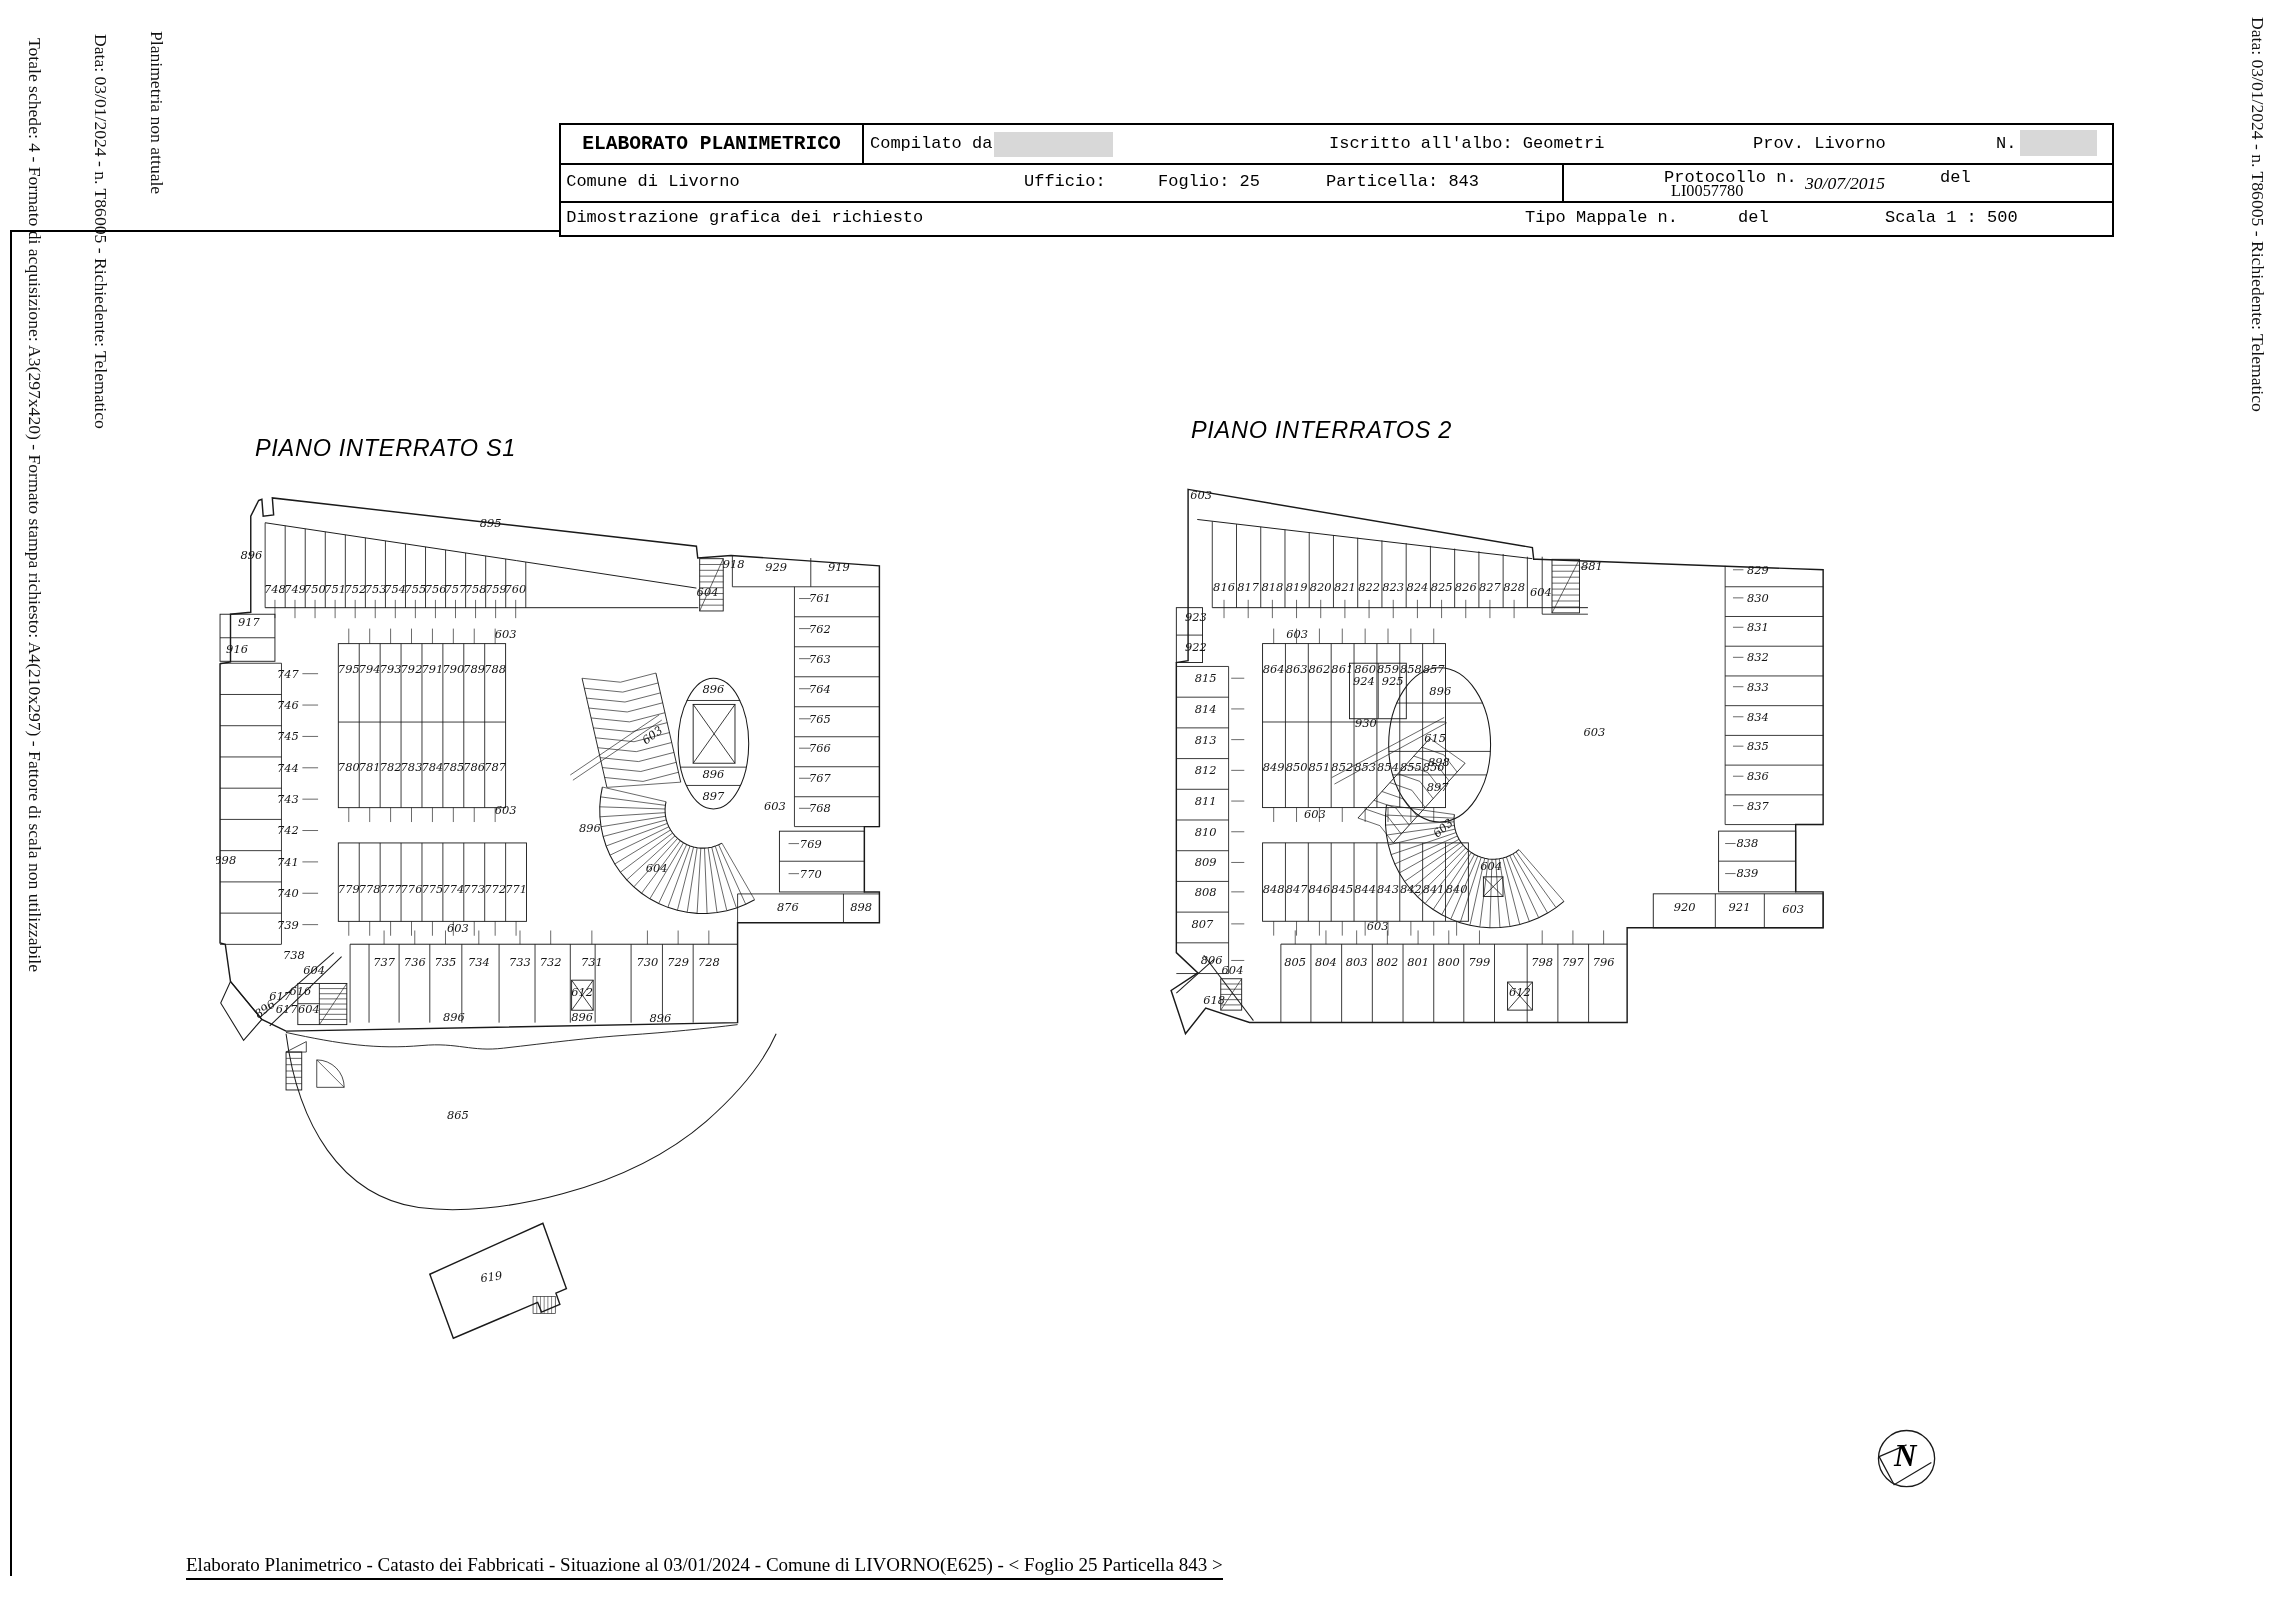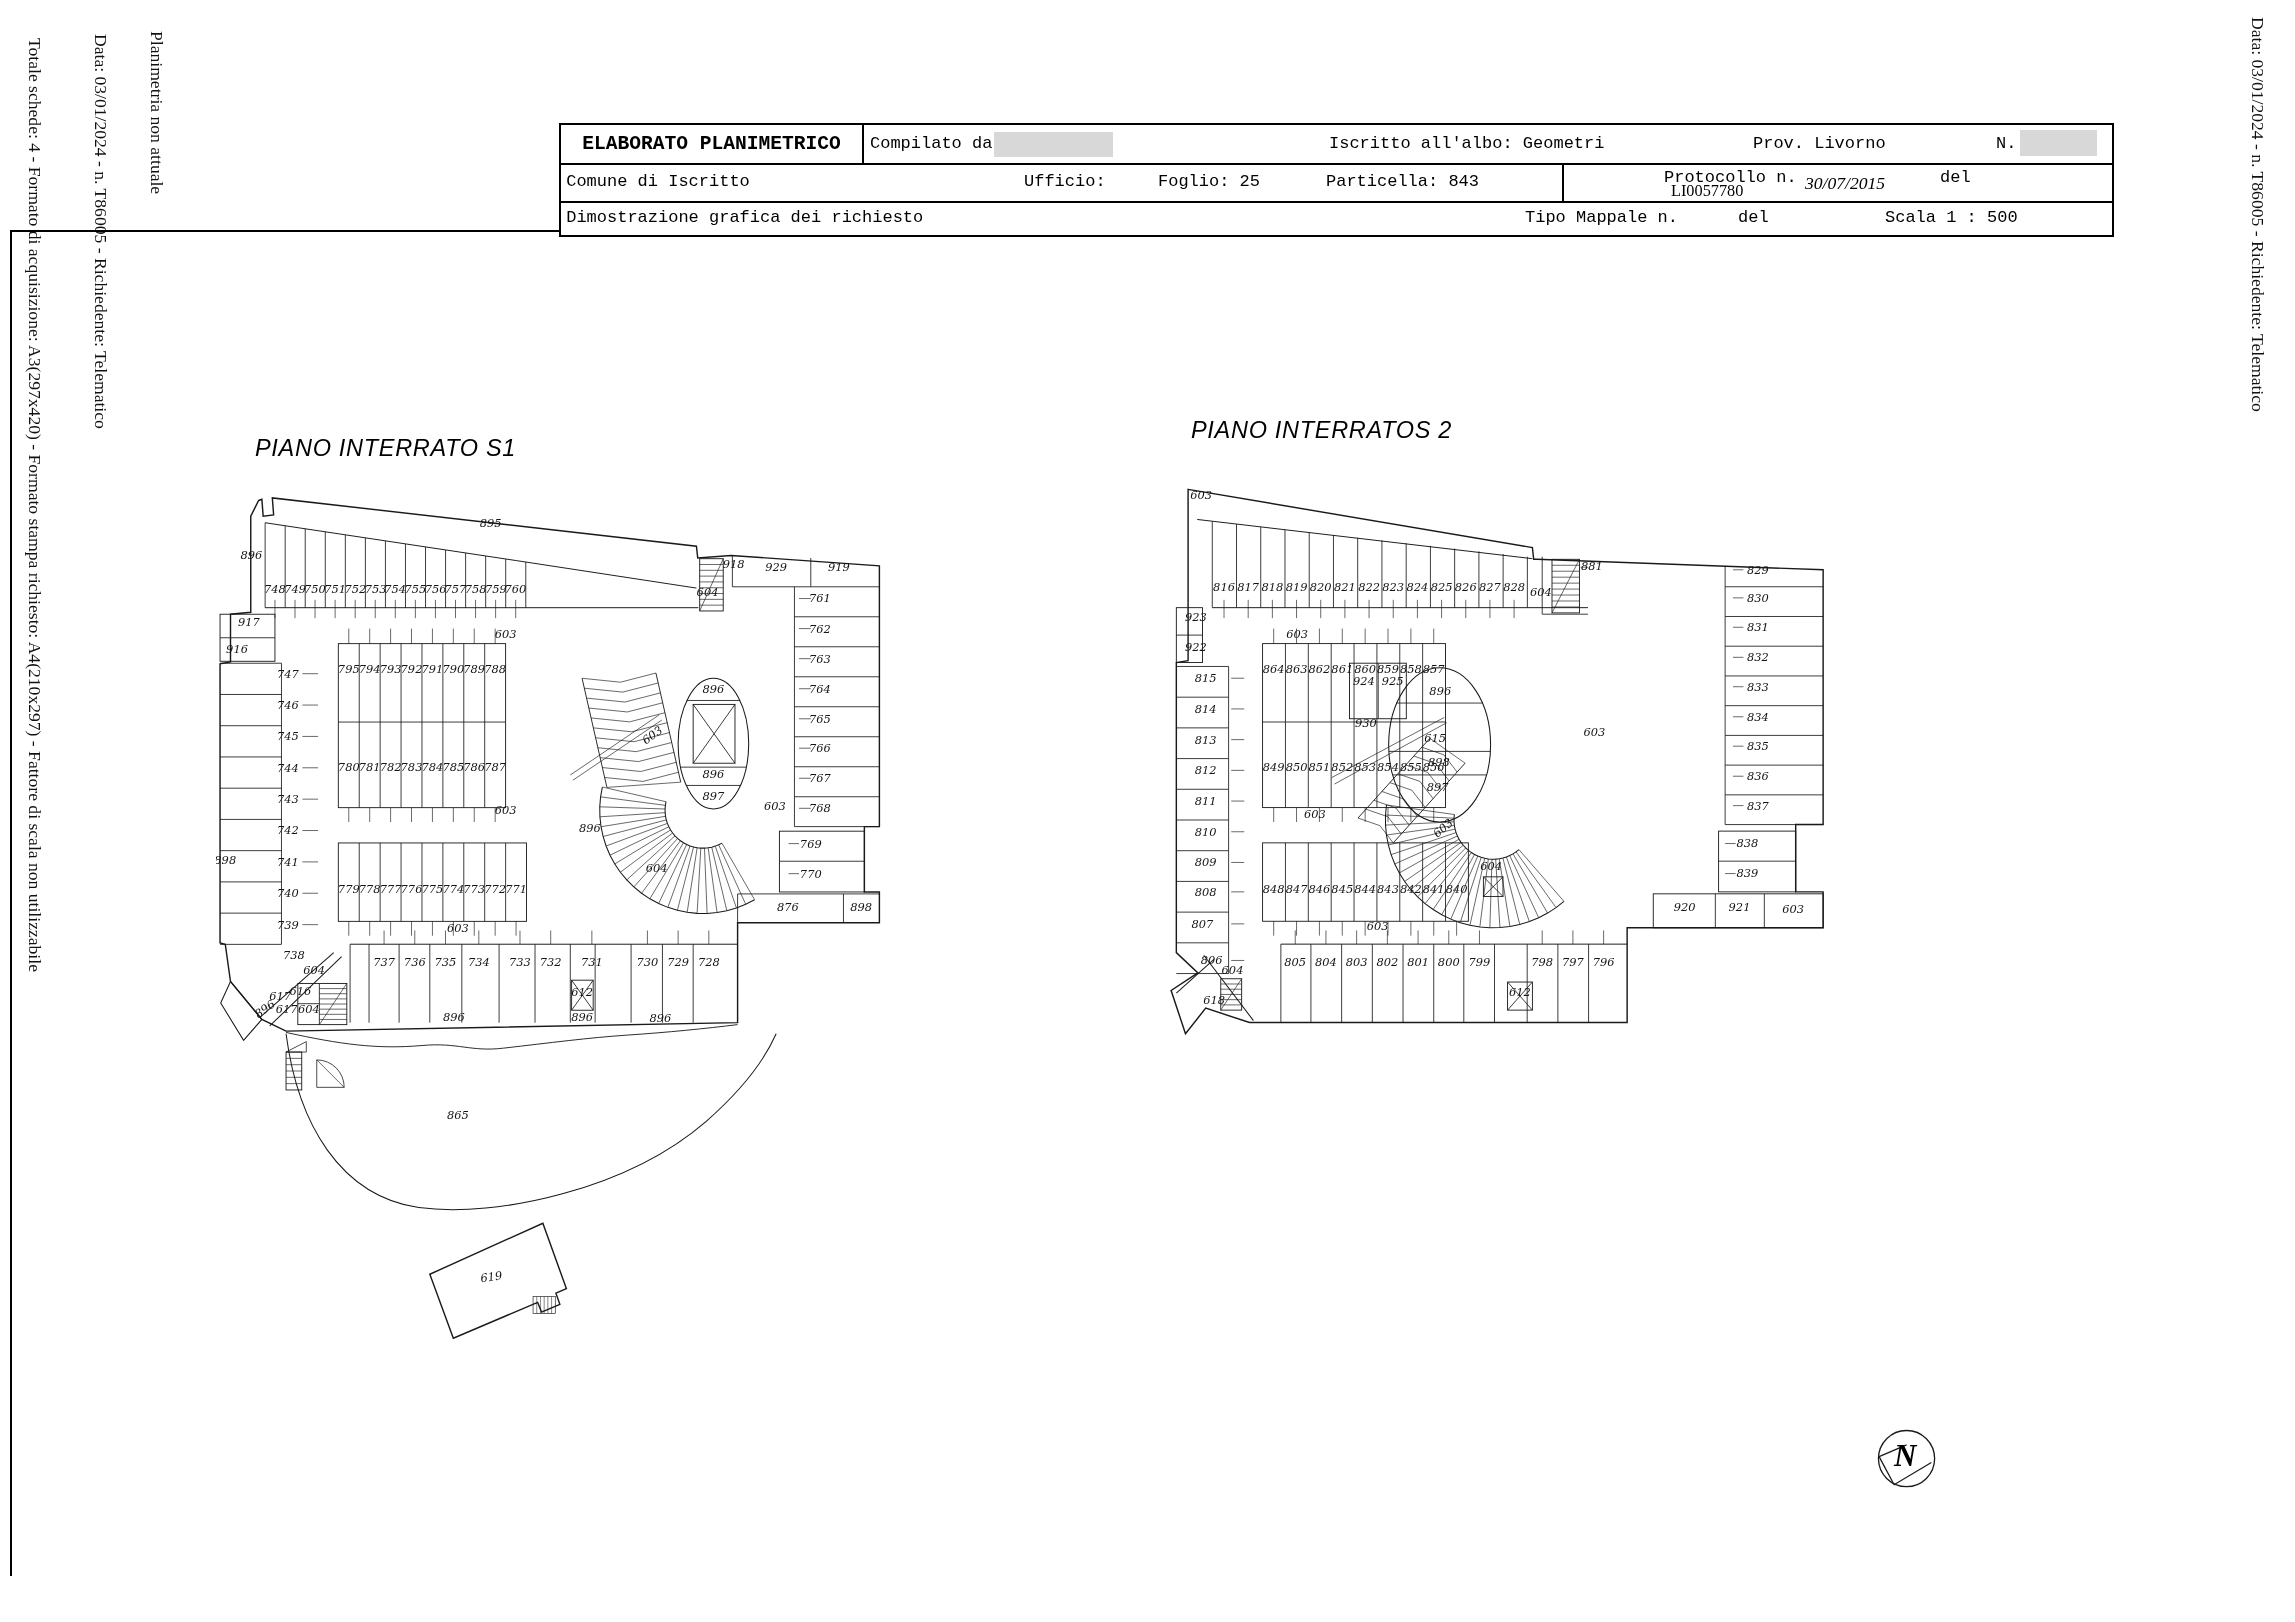--- a/index.html
+++ b/index.html
@@ -48,21 +48,21 @@
     <div class="blackline" style="left:1001px;top:38px;width:2px;height:38px;"></div>
 
     <div class="cell monob" style="left:0;top:0;width:301px;line-height:38px;text-align:center;font-size:19.6px;">ELABORATO PLANIMETRICO</div>
     <div class="cell mono" style="left:309px;top:0;line-height:38px;">Compilato da:</div>
     <div class="grey-redact" style="left:433px;top:6.5px;width:119px;height:25px;"></div>
     <div class="cell mono" style="left:768px;top:0;line-height:38px;">Iscritto all'albo: Geometri</div>
     <div class="cell mono" style="left:1192px;top:0;line-height:38px;">Prov. Livorno</div>
     <div class="cell mono" style="left:1435px;top:0;line-height:38px;">N.</div>
     <div class="grey-redact" style="left:1459px;top:5.2px;width:77px;height:26px;"></div>
 
-    <div class="cell mono" style="left:5.2px;top:38px;line-height:38px;">Comune di Iscritto</div>
+    <div class="cell mono" style="left:5.2px;top:38px;line-height:38px;">Comune di Livorno</div>
     <div class="cell mono" style="left:463px;top:38px;line-height:38px;">Ufficio:</div>
     <div class="cell mono" style="left:597px;top:38px;line-height:38px;">Foglio: 25</div>
     <div class="cell mono" style="left:765px;top:38px;line-height:38px;">Particella: 843</div>
     <div class="cell mono" style="left:1103px;top:43px;">Protocollo n.</div>
     <div class="cell" style="left:1110px;top:56px;font-size:16.3px;">LI0057780</div>
     <div class="cell" style="left:1244px;top:48px;font-size:17.6px;font-style:italic;">30/07/2015</div>
     <div class="cell mono" style="left:1379px;top:43px;">del</div>
 
     <div class="cell mono" style="left:5.2px;top:76px;line-height:34px;">Dimostrazione grafica dei richiesto</div>
     <div class="cell mono" style="left:964px;top:76px;line-height:34px;">Tipo Mappale n.</div>
@@ -745,15 +745,16 @@
 
   <svg style="left:1868px;top:1422px;" width="81" height="81" viewBox="2858 2176 124 124">
     <g class="wall" stroke-width="2">
       <circle cx="2917" cy="2232" r="43"></circle>
       <path d="M2875,2229 L2898,2272 L2955,2238"></path>
       <path d="M2875,2229 L2917,2211"></path>
     </g>
   </svg>
   <div class="north-label" style="left:1894px;top:1438px;">N</div>
 
+  <div class="footer" style="left:186px;top:1554px;">Elaborato Planimetrico - Catasto dei Fabbricati - Situazione al 03/01/2024 - Comune di LIVORNO(E625) - &lt; Foglio 25 Particella 843 &gt;</div>
 
 </div>
 
 
 </body></html>

